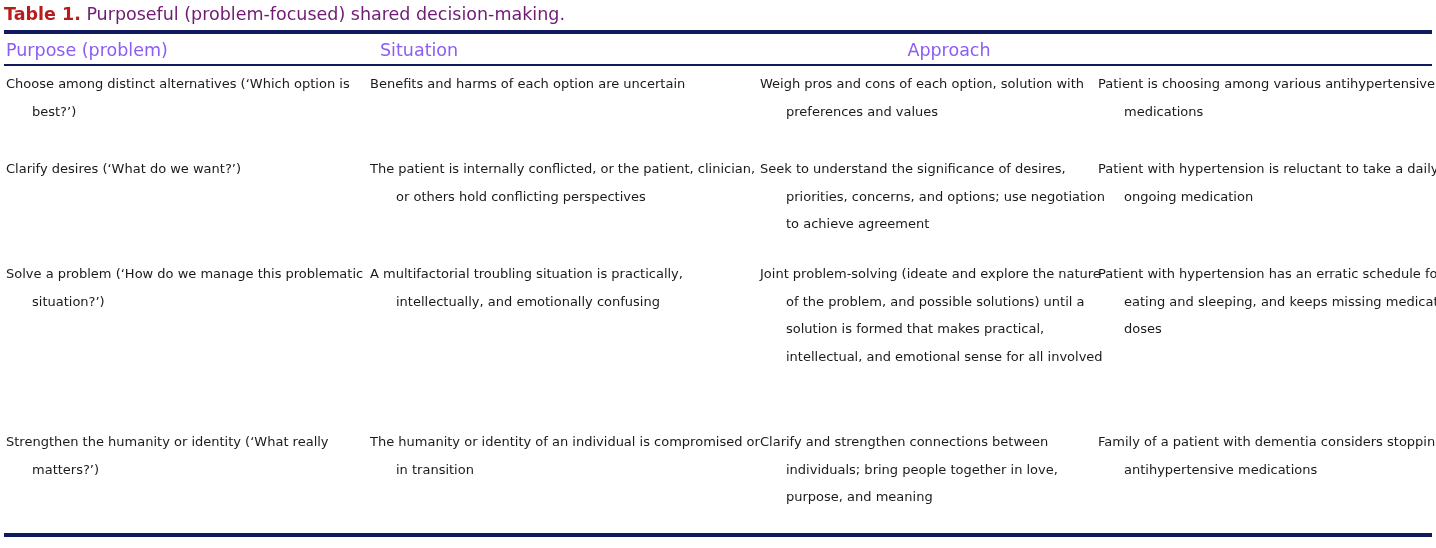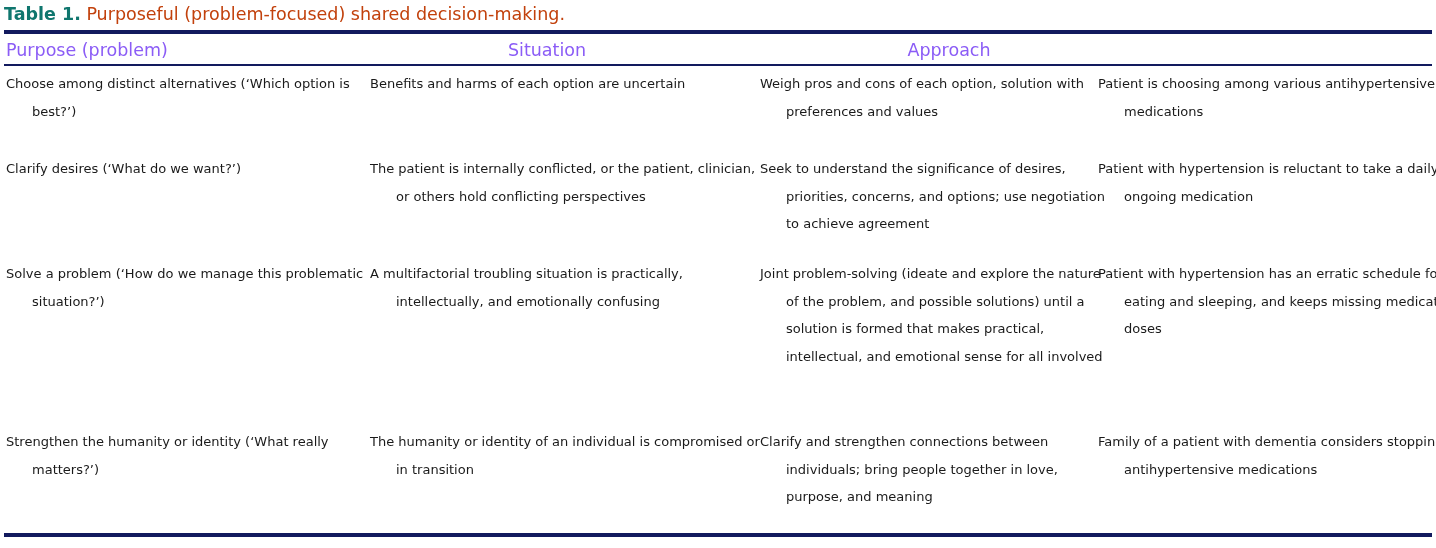--- a/index.html
+++ b/index.html
@@ -28,24 +28,24 @@
     left: 4px;
     top: 2px;
     width: 1420px;
     font-size: 17.5px;
     line-height: 24px;
     color: #1a1a1a;
     white-space: nowrap;
   }
   .caption .cap-label {
     font-weight: bold;
-    color: #0f766e;
+    color: #b91c1c;
   }
   .caption .cap-text {
-    color: #c2410c;
+    color: #701a75;
   }
 
   
   .rule {
     position: absolute;
     left: 4px;
     width: 1428px;
     background: #121a5e;
   }
   .rule-top    { top: 30px;  height: 3.5px; }
@@ -61,21 +61,21 @@
     height: 24px;
   }
   .head-cell {
     position: absolute;
     font-size: 17.5px;
     line-height: 24px;
     color: #8b5cf6;
     white-space: nowrap;
   }
   .head-purpose   { left: 6px;   text-align: left; }
-  .head-situation { left: 367px; width: 360px; text-align: center; }
+  .head-situation { left: 380px; width: 360px; text-align: left; }
   .head-approach  { left: 784px; width: 330px; text-align: center; }
   .head-example   { left: 1098px; width: 330px; text-align: center; }
 
   
   .body-rows {
     position: absolute;
     left: 0;
     top: 70px;
     width: 1436px;
   }

